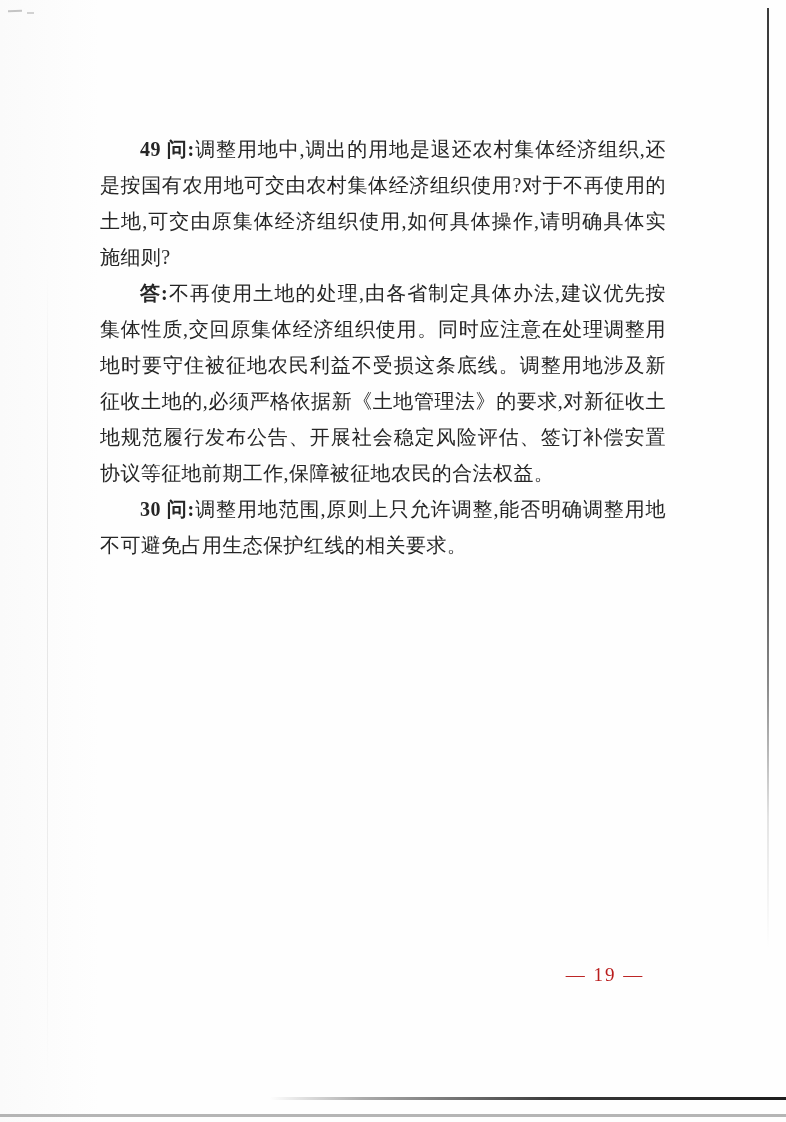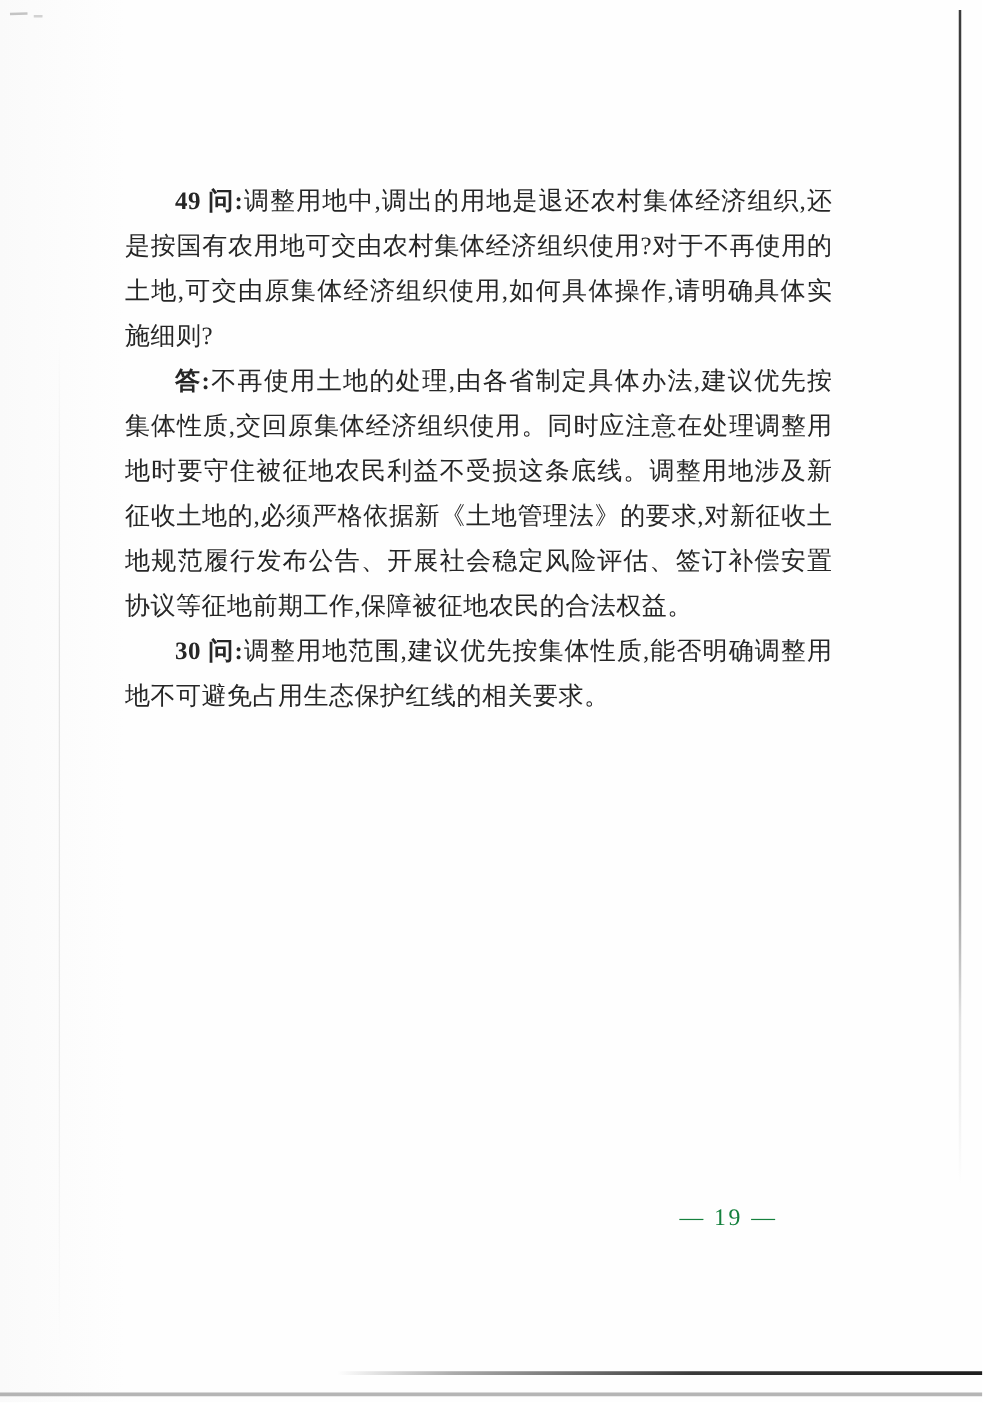--- a/index.html
+++ b/index.html
@@ -61,60 +61,60 @@
   }
   .speck-2 {
     position: absolute;
     left: 27px; top: 12px;
     width: 7px; height: 2px;
     background: #d2d2d2;
   }
   .text-block {
     position: absolute;
     left: 100px;
-    top: 143px;
+    top: 131px;
     width: 566px;
     color: #262626;
   }
   .para {
     margin: 0;
     font-size: 20px;
     line-height: 36px;
     text-align: justify;
     text-justify: inter-character;
     text-indent: 2em;
     letter-spacing: 0.4px;
     word-break: break-all;
   }
   .prefix {
     font-weight: bold;
   }
   .footer-pagenum {
     position: absolute;
-    left: 532px;
+    left: 560px;
     top: 961px;
     width: 90px;
-    text-align: right;
+    text-align: center;
     font-size: 19px;
     line-height: 28px;
-    color: #15803d;
+    color: #b91c1c;
     letter-spacing: 2px;
   }
 </style>
 </head>
 <body>
 
 <div class="scan-page">
   <div class="left-shade"></div>
   <div class="fold-line"></div>
 
   <div class="text-block" id="paragraphs-container">
       <p class="para"><strong class="prefix">49 问:</strong><span>调整用地中,调出的用地是退还农村集体经济组织,还是按国有农用地可交由农村集体经济组织使用?对于不再使用的土地,可交由原集体经济组织使用,如何具体操作,请明确具体实施细则?</span></p>
       <p class="para"><strong class="prefix">答:</strong><span>不再使用土地的处理,由各省制定具体办法,建议优先按集体性质,交回原集体经济组织使用。同时应注意在处理调整用地时要守住被征地农民利益不受损这条底线。调整用地涉及新征收土地的,必须严格依据新《土地管理法》的要求,对新征收土地规范履行发布公告、开展社会稳定风险评估、签订补偿安置协议等征地前期工作,保障被征地农民的合法权益。</span></p>
-      <p class="para"><strong class="prefix">30 问:</strong><span>调整用地范围,建议优先按集体性质,能否明确调整用地不可避免占用生态保护红线的相关要求。</span></p>
+      <p class="para"><strong class="prefix">30 问:</strong><span>调整用地范围,原则上只允许调整,能否明确调整用地不可避免占用生态保护红线的相关要求。</span></p>
     </div>
 
   <div class="footer-pagenum">— 19 —</div>
 
   <div class="edge-line-right"></div>
   <div class="edge-line-bottom"></div>
   <div class="edge-band-bottom"></div>
   <div class="speck-1"></div>
   <div class="speck-2"></div>
 </div>

